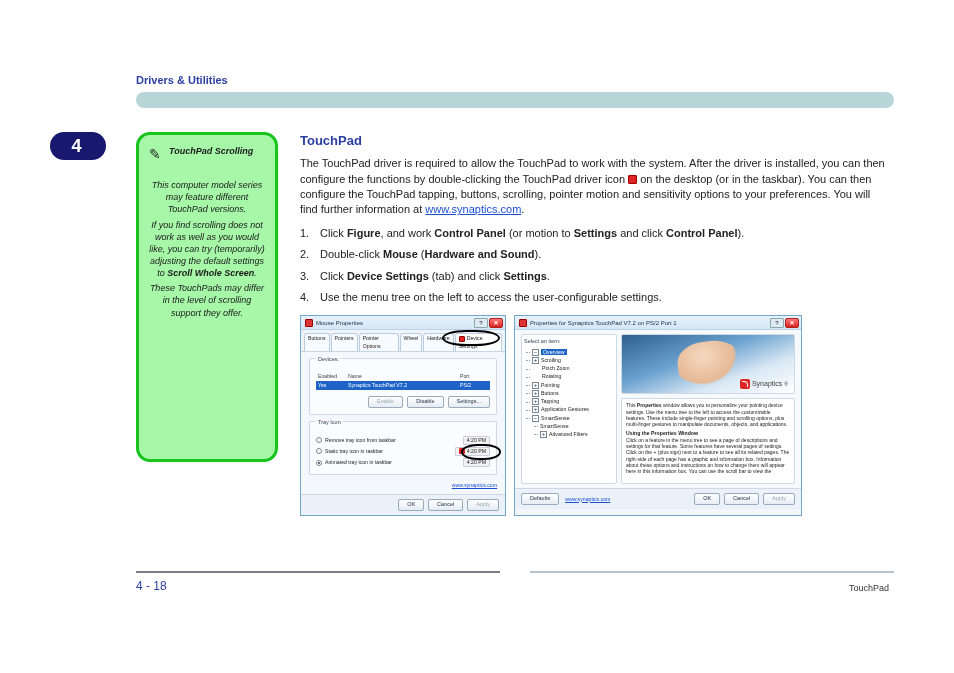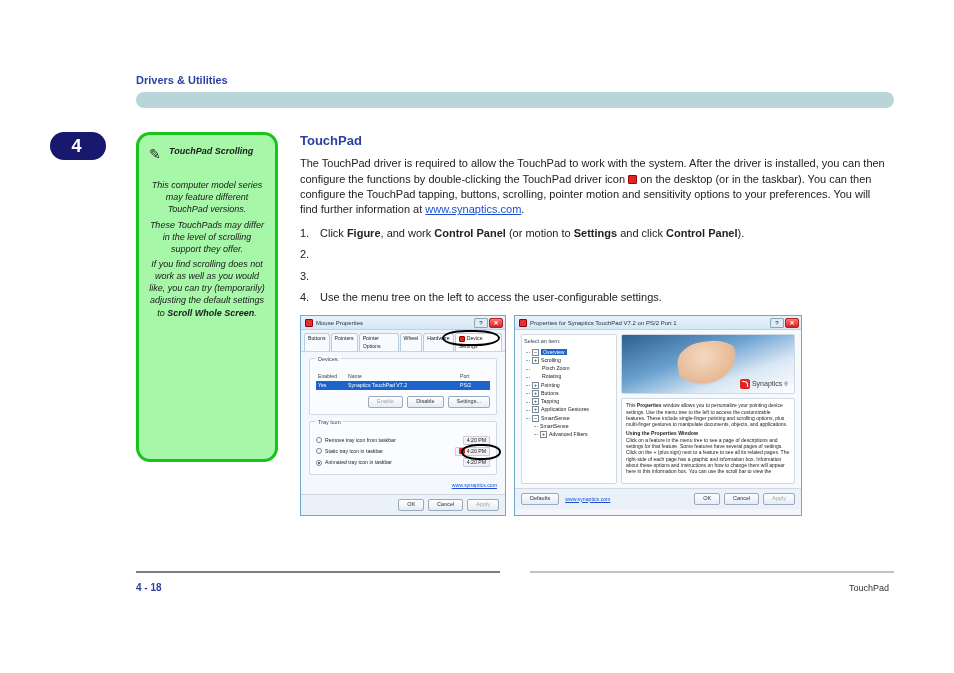--- a/index.html
+++ b/index.html
@@ -137,65 +137,67 @@
   .hero .syn .logo{width:10px;height:10px;background:#e02424;border-radius:2px;position:relative;}
   .hero .syn .logo::after{content:"";position:absolute;inset:2px;border:1px solid #fff;border-left:none;border-bottom:none;border-radius:0 4px 0 0;}
   .desc{border:1px solid #cfd8e3;background:#fff;padding:3px 4px;font-size:5px;line-height:1.25;border-radius:2px;flex:1;overflow:hidden;}
   .desc b{font-size:5px;}
   .desc .subh{display:block;margin-top:3px;font-weight:700;font-size:5.2px;}
   .dlg2-footer{display:flex;justify-content:space-between;align-items:center;padding:4px 6px;background:#eaf1f9;border-top:1px solid #cfd8e3;}
   .dlg2-footer .left{display:flex;gap:6px;align-items:center;}
 
   .fig-caption { text-align:center; font-size:9px; font-style:italic; color:#223; margin-top:6px;}
   .footer-rule { position:absolute; left:136px; right:60px; bottom:100px; height:2px; background:linear-gradient(90deg,#7a7f8a 0,#7a7f8a 48%,#fff 48%,#fff 52%,#b8c3cc 52%,#b8c3cc 100%);}
-  .footer-left { position:absolute; left:136px; bottom:80px; font-size:10px; color:#2b3fa0; font-weight:700;}
+  .footer-left { position:absolute; left:136px; bottom:80px; font-size:12px; color:#2b3fa0; font-weight:400;}
   .footer-right { position:absolute; right:65px; bottom:80px; font-size:9px; color:#333;}
 </style>
 </head>
 <body>
 
 <div class="page">
   <div class="section-title">Drivers &amp; Utilities</div>
   <div class="header-bar"></div>
 
   <div class="blue-badge">
     <span class="big">4</span>
     <span class="small"></span>
   </div>
 
   <div class="green-box">
     <div class="pen-row">
       <span class="pen-icon">✎</span>
       <span class="green-title">TouchPad Scrolling</span>
     </div>
     <p>This computer model series may feature different TouchPad versions.</p>
-    <p>These TouchPads may differ in the level of scrolling support they offer.</p>
     <p>
       <span>If you find scrolling does not work as well as you would like, you can try (temporarily) adjusting the default settings to </span><span class="bold">Scroll Whole Screen</span><span>.</span>
     </p>
+    <p>These TouchPads may differ in the level of scrolling support they offer.</p>
   </div>
 
   <div class="main-col">
     <h3>TouchPad</h3>
     <p>
       <span>The TouchPad driver is required to allow the TouchPad to work with the system. After the driver is installed, you can then configure the functions by double-clicking the TouchPad driver icon </span>
       <span style="display:inline-block;width:9px;height:9px;background:#e02424;border:1px solid #900;vertical-align:middle;border-radius:1px;"></span>
       <span> on the desktop (or in the taskbar). You can then configure the TouchPad tapping, buttons, scrolling, pointer motion and sensitivity options to your preferences. You will find further information at </span>
       <span class="link" style="font-size:11px;">www.synaptics.com</span><span>.</span>
     </p>
 
     <div class="step">
       <span class="num">1.</span>
       <span><span>Click </span><span class="bold">Figure</span><span>, and work </span><span class="bold">Control Panel</span><span> (or motion to </span><span class="bold">Settings</span><span> and click </span><span class="bold">Control Panel</span><span>).</span></span>
     </div>
     <div class="step">
       <span class="num">2.</span>
+      <span><span>Double-click </span><span class="bold">Mouse</span><span> (</span><span class="bold">Hardware and Sound</span><span>).</span></span>
     </div>
     <div class="step">
       <span class="num">3.</span>
+      <span><span>Click </span><span class="bold">Device Settings</span><span> (tab) and click </span><span class="bold">Settings</span><span>.</span></span>
     </div>
     <div class="step">
       <span class="num">4.</span>
       <span>Use the menu tree on the left to access the user-configurable settings.</span>
     </div>
 
     <div class="figs">
 
       <div class="dlg">
         <div class="titlebar">

